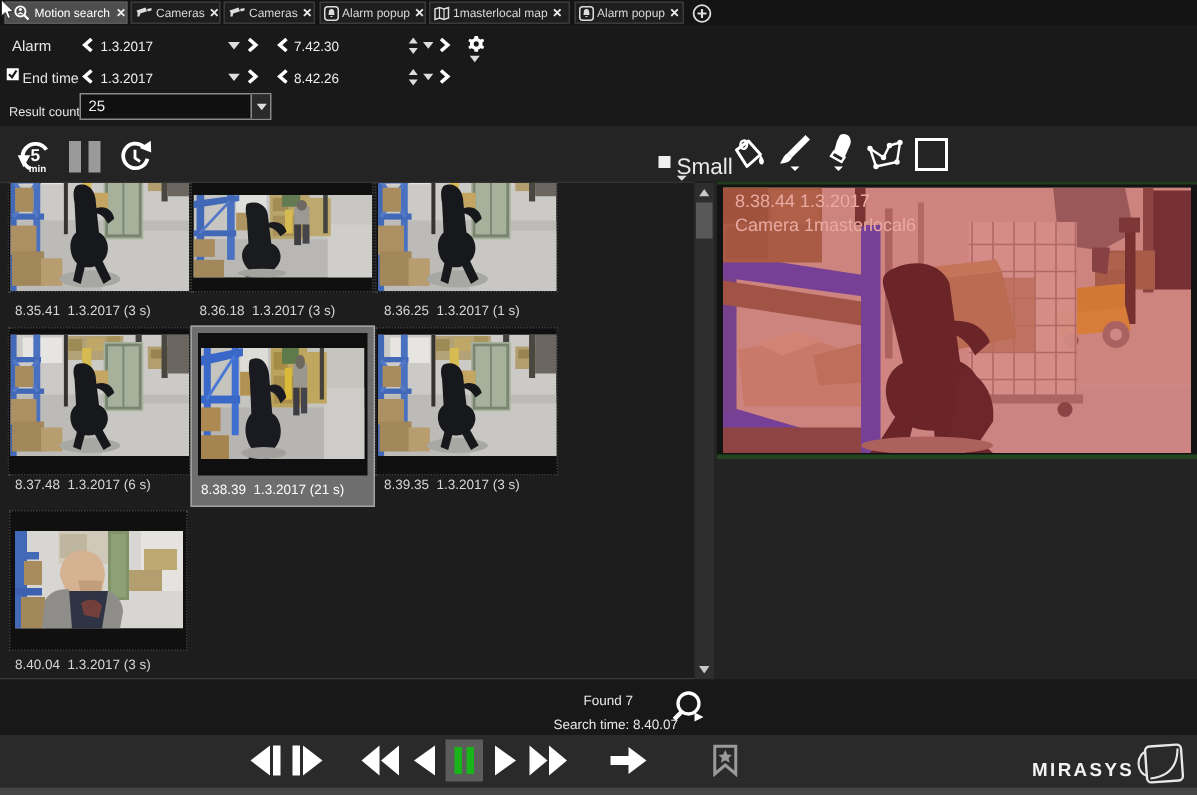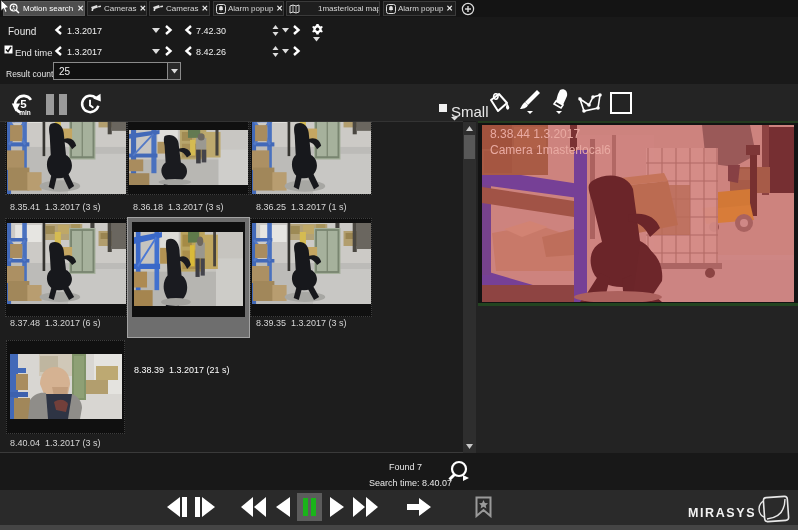--- a/index.html
+++ b/index.html
@@ -70,21 +70,21 @@
         <span class="x">✕</span>
   </div>
   <div class="tab" style="left:213px; width:71px; gap:2px; padding:0 2px;">
     <svg width="10" height="10" viewBox="0 0 10 10">
           <rect x="0.5" y="0.5" width="9" height="9" rx="2" fill="none" stroke="#ddd" stroke-width="1"></rect>
           <path d="M5 2 C3.6 2 3.2 3 3.2 4.2 L3 6 L7 6 L6.8 4.2 C6.8 3 6.4 2 5 2 Z M4.2 6.6 a0.8 0.8 0 0 0 1.6 0 Z" fill="#ddd"></path>
         </svg>
     <span>Alarm popup</span>
         <span class="x">✕</span>
   </div>
-  <div class="tab" style="left:286px; width:94px; gap:18px; padding:0 2px;">
+  <div class="tab" style="left:286px; width:94px; gap:2px; padding:0 2px;">
     <svg width="11" height="10" viewBox="0 0 11 10">
           <path d="M1 2 L4 1 L7 2 L10 1 L10 8 L7 9 L4 8 L1 9 Z" fill="none" stroke="#ddd" stroke-width="1"></path>
           <line x1="4" y1="1" x2="4" y2="8" stroke="#ddd" stroke-width="0.8"></line>
           <line x1="7" y1="2" x2="7" y2="9" stroke="#ddd" stroke-width="0.8"></line>
         </svg>
     <span>1masterlocal map</span>
         <span class="x">✕</span>
   </div>
   <div class="tab" style="left:383px; width:73px; gap:2px; padding:0 2px;">
     <svg width="10" height="10" viewBox="0 0 10 10">
@@ -101,21 +101,21 @@
           <line x1="4" y1="7" x2="10" y2="7" stroke="#ddd" stroke-width="1.4"></line>
         </svg>
   </div>
 
   <svg class="abs" style="left:0; top:0;" width="11" height="14" viewBox="0 0 11 14">
         <path d="M1 0 L1 10.5 L3.6 8.4 L5.3 12.4 L7 11.6 L5.5 7.9 L8.8 7.6 Z" fill="#fff" stroke="#222" stroke-width="0.6"></path>
       </svg>
 </div>
 
 <div id="controls">
-  <div class="lbl" style="left:8px; top:9px;">Found</div>
+  <div class="lbl" style="left:8px; top:9px;">Alarm</div>
   <svg class="abs" style="left:54px; top:8px;" width="9" height="10" viewBox="0 0 9 10">
         <path d="M7 1 L2.5 5 L7 9" fill="none" stroke="#fff" stroke-width="2.4"></path>
       </svg>
   <div class="val" style="left:67px; top:9px;">1.3.2017</div>
   <svg class="abs" style="left:152px; top:11px;" width="8" height="6" viewBox="0 0 8 6">
         <path d="M0 0 L8 0 L4 5 Z" fill="#ddd"></path>
       </svg>
   <svg class="abs" style="left:164px; top:8px;" width="9" height="10" viewBox="0 0 9 10">
         <path d="M2 1 L6.5 5 L2 9" fill="none" stroke="#fff" stroke-width="2.4"></path>
       </svg>
@@ -449,21 +449,21 @@
         </svg>
   </div>
   <div class="cell-label" style="left:10px; top:196px;">8.37.48&nbsp; 1.3.2017 (6 s)</div>
 
   <div class="abs" style="left:127px; top:95px; width:123px; height:121px; background:#6e6e6e; border:1px solid #a2a2a2;">
     <div style="position:absolute; left:4px; top:4px; width:113px; height:95px; background:#0f0f0f;">
       <svg style="position:absolute; left:2px; top:10px;" width="109" height="74" viewBox="0 0 117 56" preserveAspectRatio="none">
             <use href="#scn2"></use>
           </svg>
     </div>
-    <div style="position:absolute; left:6px; top:103px; color:#fdfdfd; font-size:9px; white-space:nowrap;margin-top:44px;">8.38.39&nbsp; 1.3.2017 (21 s)</div>
+    <div style="position:absolute; left:6px; top:103px; color:#fdfdfd; font-size:9px; white-space:nowrap;">8.38.39&nbsp; 1.3.2017 (21 s)</div>
   </div>
 
   <div class="imgbox" style="left:250px; top:96px; width:122px; height:99px;">
     <svg style="position:absolute; left:1px; top:4px;" width="119" height="81" viewBox="0 0 117 81" preserveAspectRatio="none">
           <use href="#scn1"></use>
         </svg>
   </div>
   <div class="cell-label" style="left:256px; top:196px;">8.39.35&nbsp; 1.3.2017 (3 s)</div>
 
   <div class="imgbox" style="left:6px; top:218px; width:119px; height:94px;">

